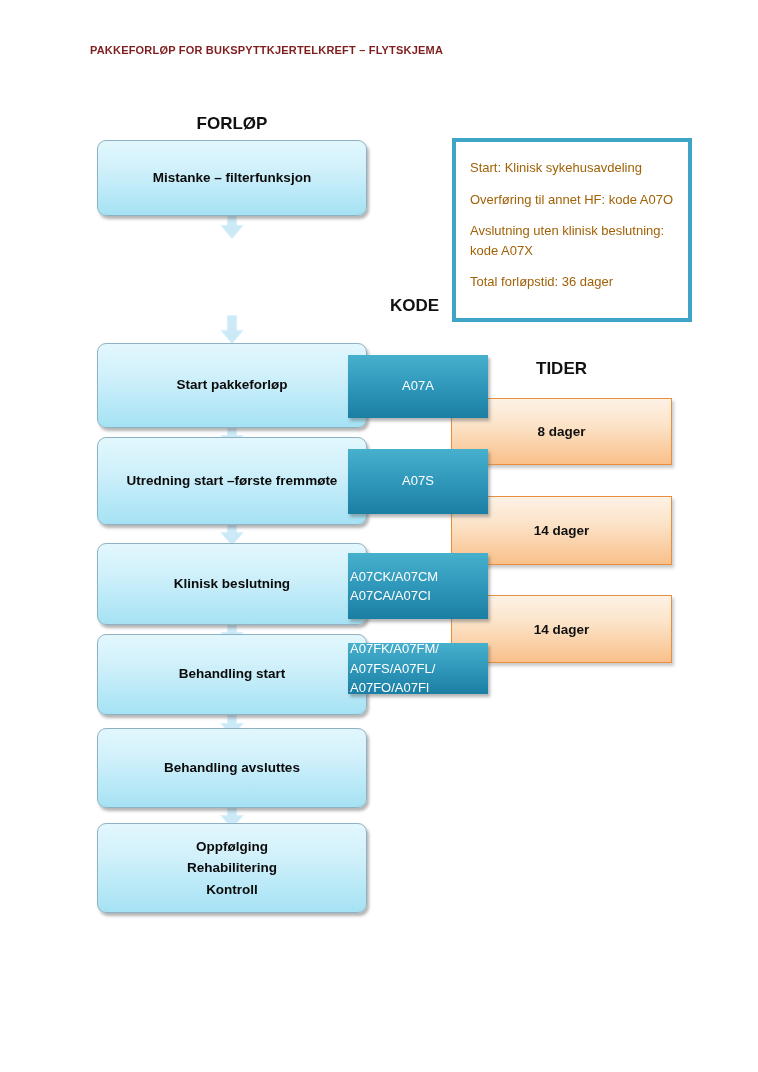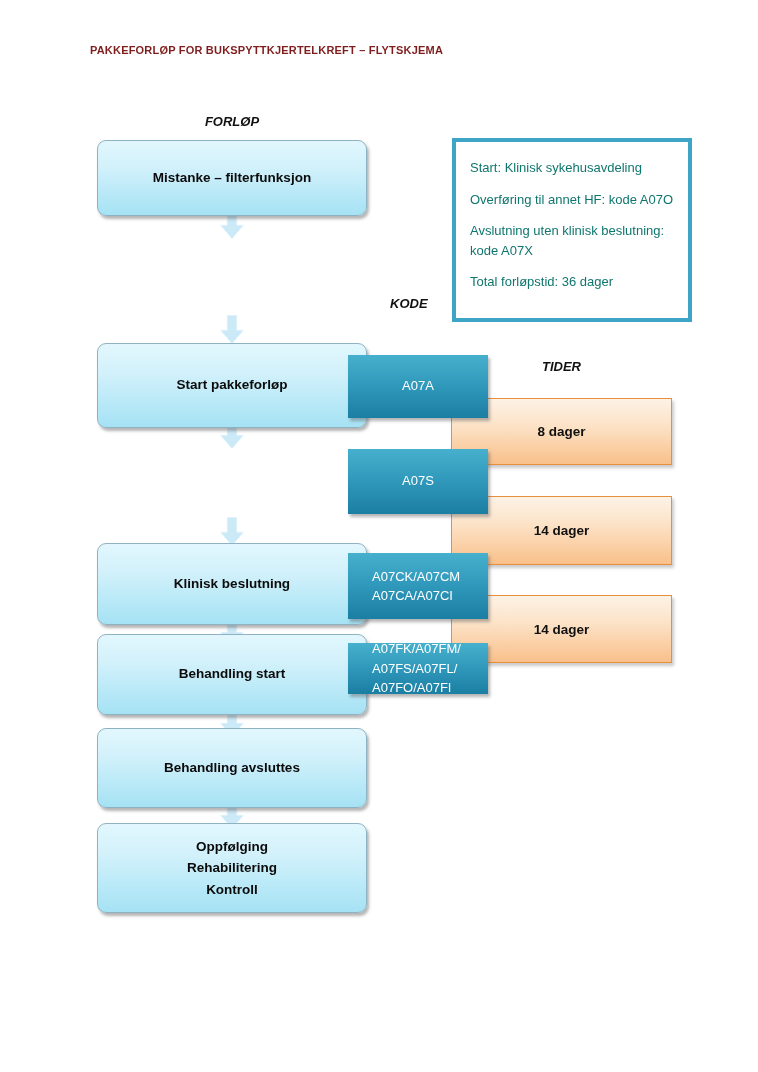--- a/index.html
+++ b/index.html
@@ -10,21 +10,21 @@
     font-family:"Liberation Sans", sans-serif;
     overflow:hidden;
   }
   .title{
     position:absolute;left:90px;top:44px;
     font-size:11px;font-weight:bold;color:#7f1d1d;
     letter-spacing:.2px;white-space:nowrap;
   }
   .col-label{
     position:absolute;
-    font-size:13px;font-weight:bold;color:#111111;font-style:italic;
+    font-size:17px;font-weight:bold;color:#111111;
   }
   .lbl-forlop{left:97px;top:114px;width:270px;text-align:center;}
   .lbl-kode{left:390px;top:296px;width:60px;}
   .lbl-tider{left:451px;top:359px;width:221px;text-align:center;}
 
   .flow-box{
     position:absolute;left:97px;width:270px;
     background:linear-gradient(to bottom,#e2f7fd 0%,#d2f1fb 35%,#a5e2f4 100%);
     border:1px solid #8fb2c2;
     border-radius:9px;
@@ -47,21 +47,21 @@
     position:absolute;left:348px;width:140px;
     background:linear-gradient(to bottom,#47b0cd 0%,#2d95b8 55%,#1b7ea3 100%);
     box-shadow:2px 3px 3px rgba(90,90,90,.45);
     display:flex;flex-direction:column;justify-content:center;
     z-index:4;box-sizing:border-box;
   }
   .code-box .line{
     font-size:13px;font-weight:normal;color:#ffffff;line-height:1.55;
     text-align:center;
   }
-  .code-box.left-align{padding-left:24px;}
+  .code-box.left-align{padding-left:2px;}
   .code-box.left-align .line{text-align:left;line-height:1.5;}
 
   .time-box{
     position:absolute;left:451px;width:221px;
     background:linear-gradient(to bottom,#fdf2e6 0%,#fce3c8 40%,#f9c08a 100%);
     border:1.5px solid #e78f3c;
     box-shadow:2px 3px 3px rgba(140,140,140,.45);
     display:flex;justify-content:center;align-items:center;
     z-index:3;box-sizing:border-box;
   }
@@ -69,21 +69,21 @@
 
   .info-box{
     position:absolute;left:452px;top:138px;width:240px;height:184px;
     border:4px solid #3ea5c6;background:#ffffff;
     box-sizing:border-box;
     padding:16px 10px 0 14px;
     z-index:2;
   }
   .info-box p{
     margin:0 0 12px 0;
-    font-size:13px;color:#0f766e;line-height:1.5;
+    font-size:13px;color:#a16207;line-height:1.5;
   }
 </style>
 </head>
 <body>
 
 <div class="page">
 
   <div class="title">PAKKEFORLØP FOR BUKSPYTTKJERTELKREFT – FLYTSKJEMA</div>
 
   <div class="col-label lbl-forlop">FORLØP</div>
@@ -110,20 +110,23 @@
     </svg>
   <svg class="flow-arrow" style="top:800px" viewBox="0 0 24 30">
       <path d="M7 0 H17 V15 H24 L12 29 L0 15 H7 Z" fill="#cbe9f7" stroke="#f2fafd" stroke-width="1"></path>
     </svg>
 
   <div class="flow-box" style="top:140px;height:76px">
     <span class="line">Mistanke – filterfunksjon</span>
   </div>
   <div class="flow-box" style="top:343px;height:85px">
     <span class="line">Start pakkeforløp</span>
+  </div>
+  <div class="flow-box" style="top:437px;height:88px">
+    <span class="line">Utredning start –første fremmøte</span>
   </div>
   <div class="flow-box" style="top:543px;height:82px">
     <span class="line">Klinisk beslutning</span>
   </div>
   <div class="flow-box" style="top:634px;height:81px">
     <span class="line">Behandling start</span>
   </div>
   <div class="flow-box" style="top:728px;height:80px">
     <span class="line">Behandling avsluttes</span>
   </div>

